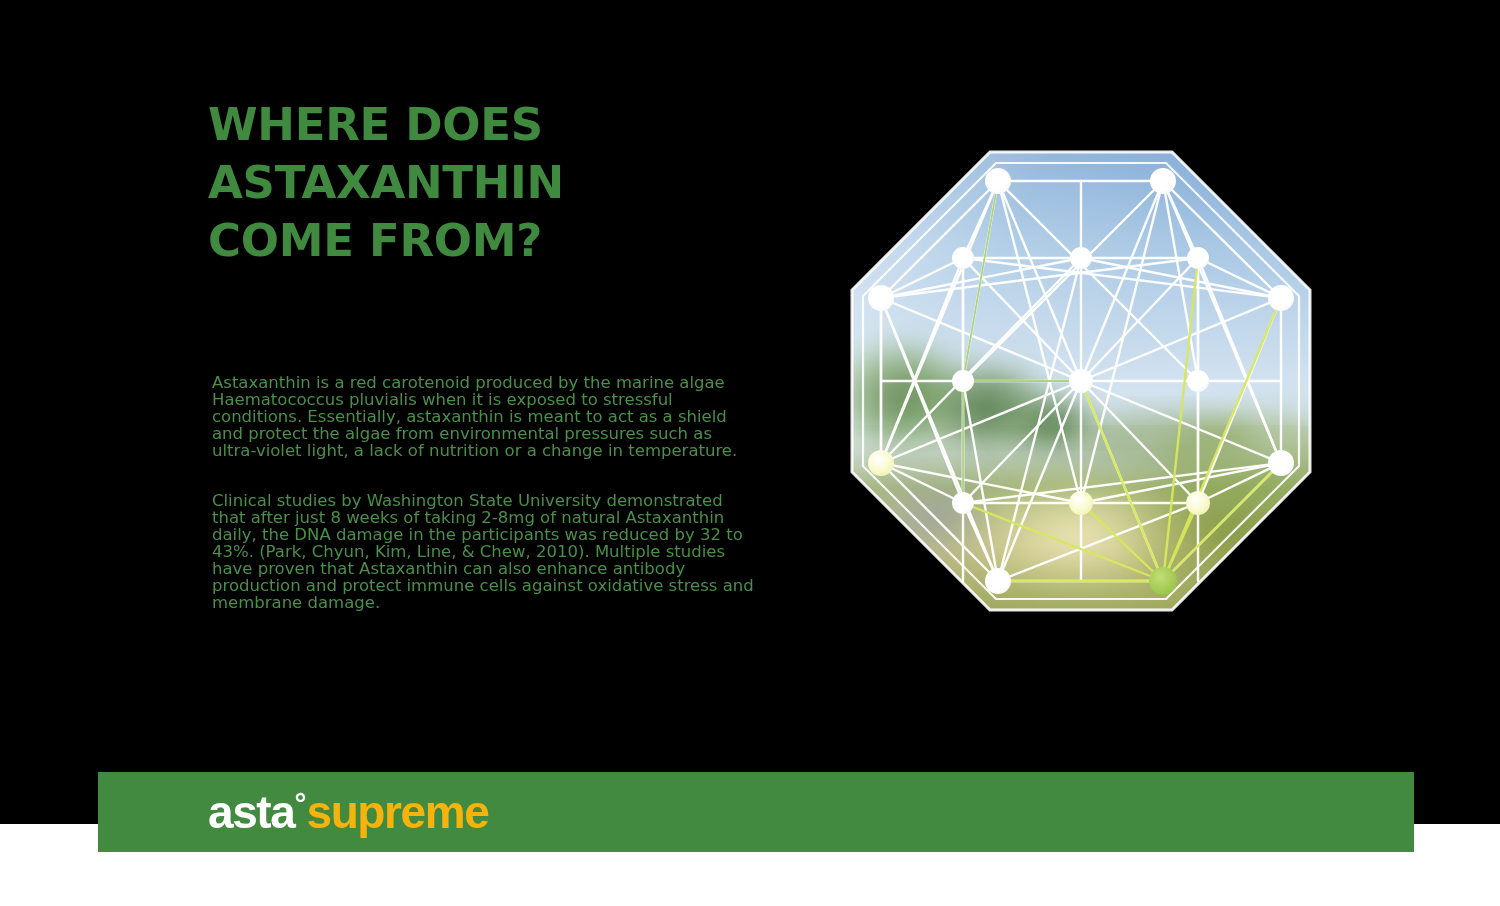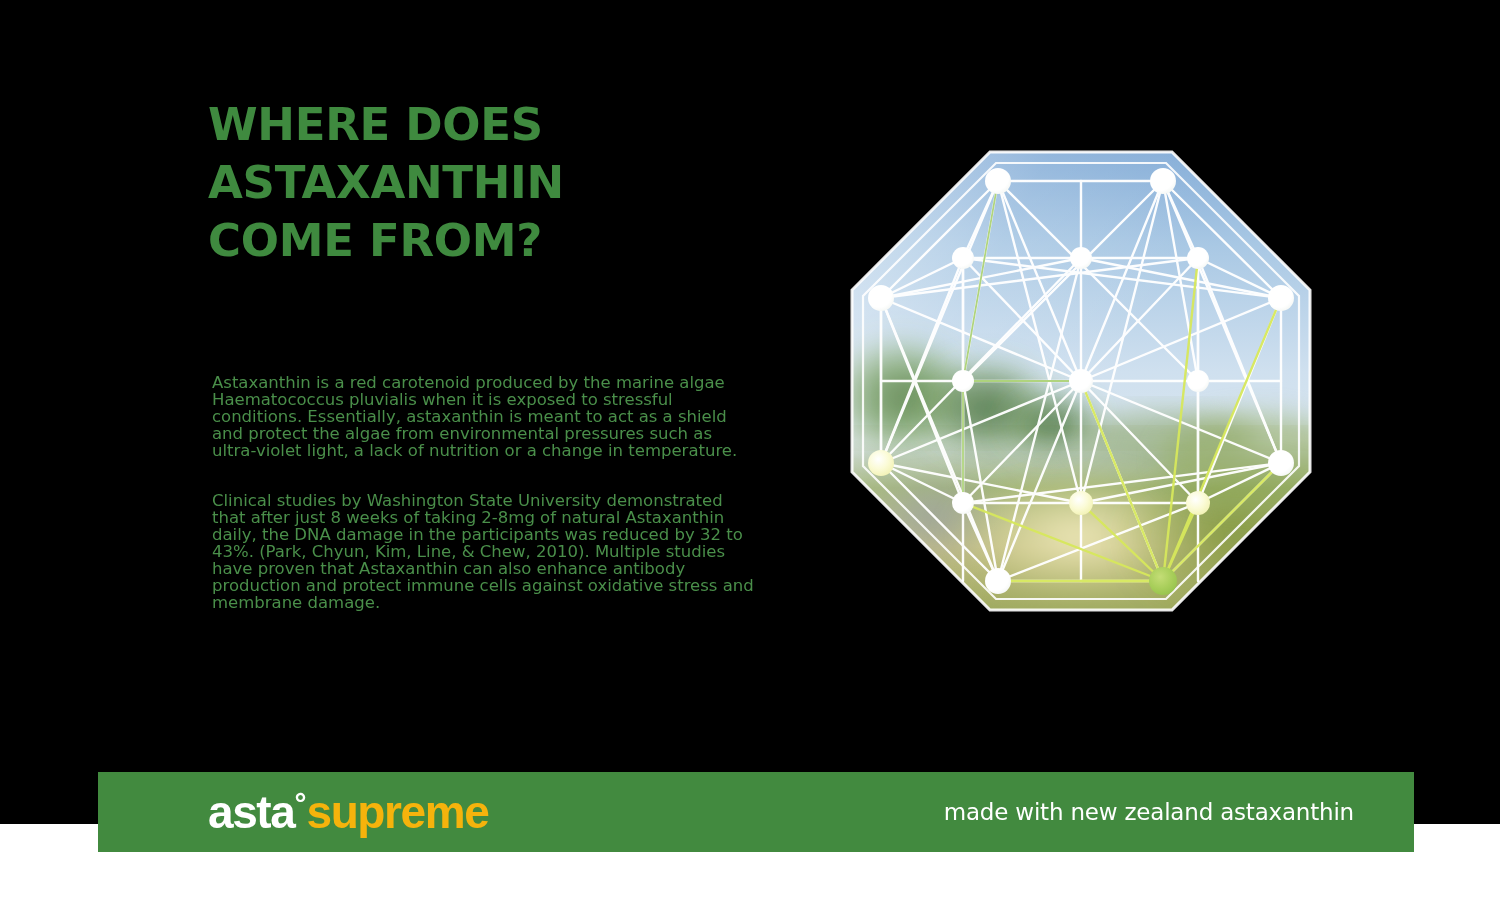--- a/index.html
+++ b/index.html
@@ -323,16 +323,15 @@
 
         <circle cx="243" cy="243" r="12" fill="url(#nodeWhite)"></circle>
       </g>
     </svg>
   </div>
 
   <div id="footer-bar">
     <div id="brand-logo">
       <span id="brand-logo-asta">asta</span><span id="brand-logo-degree">°</span><span id="brand-logo-supreme">supreme</span>
     </div>
-    <div id="footer-tagline">made with new zealand astaxanthin</div>
   </div>
 
 </div>
 
 </body></html>

